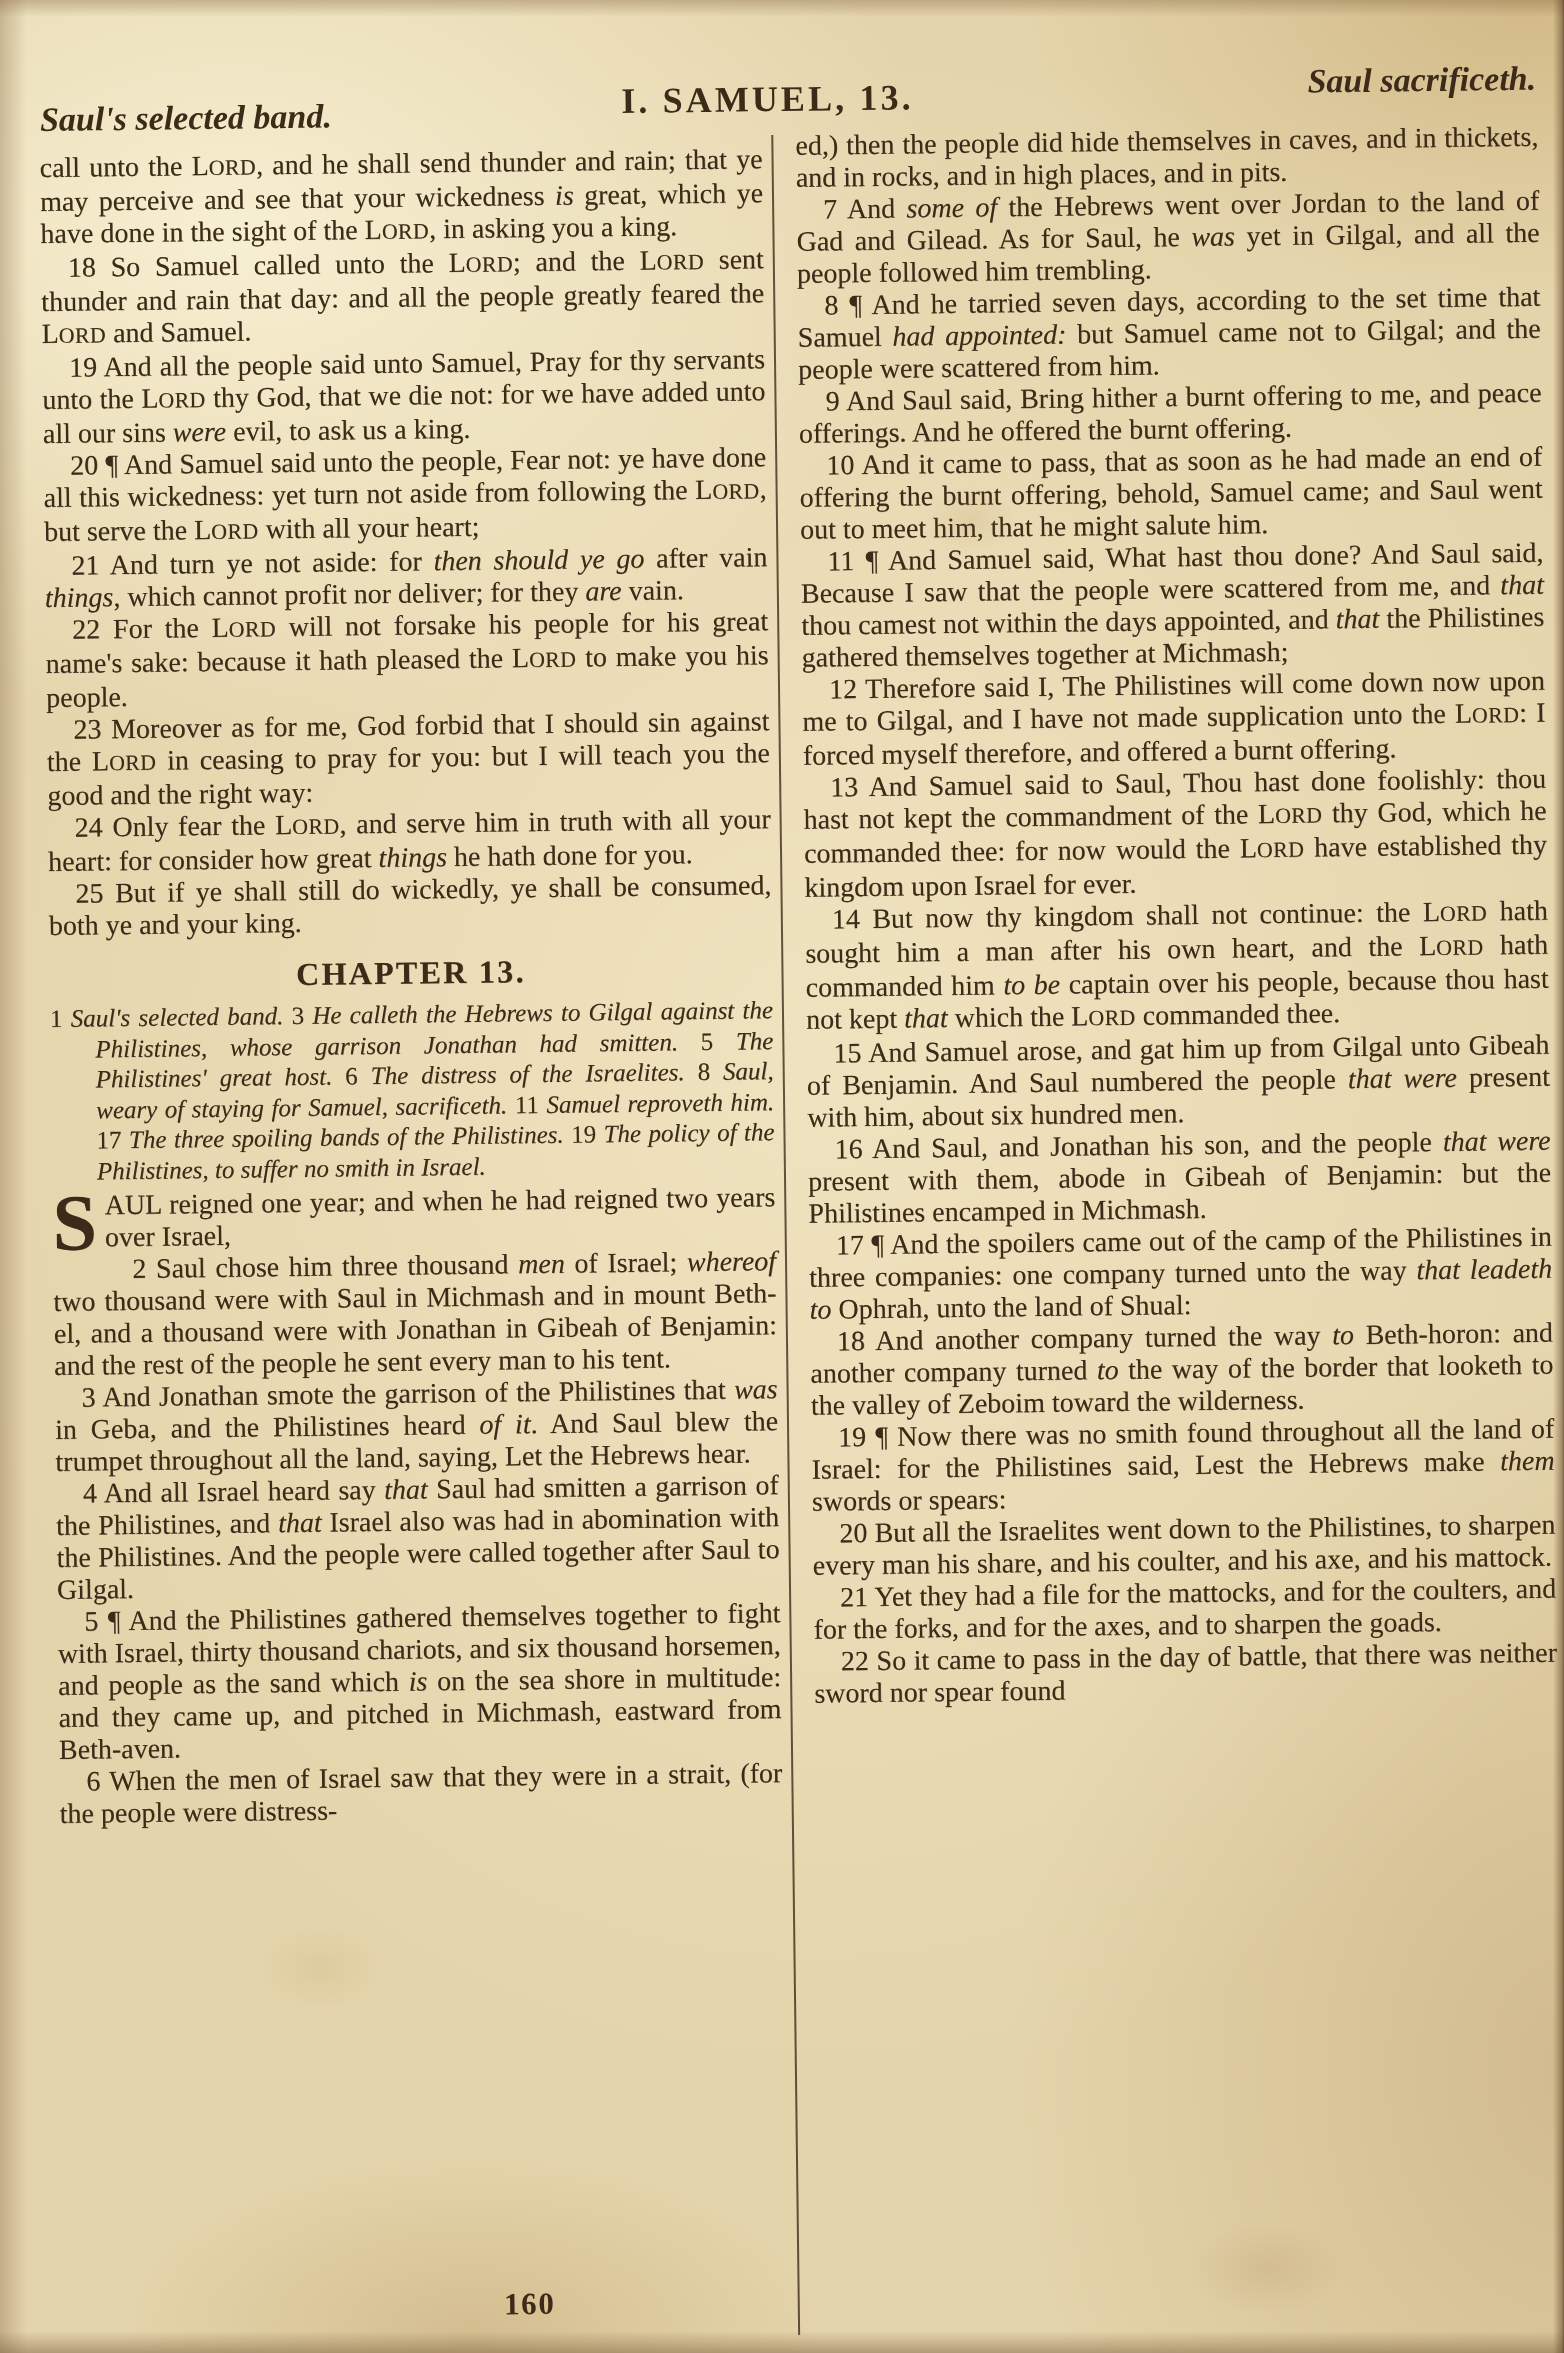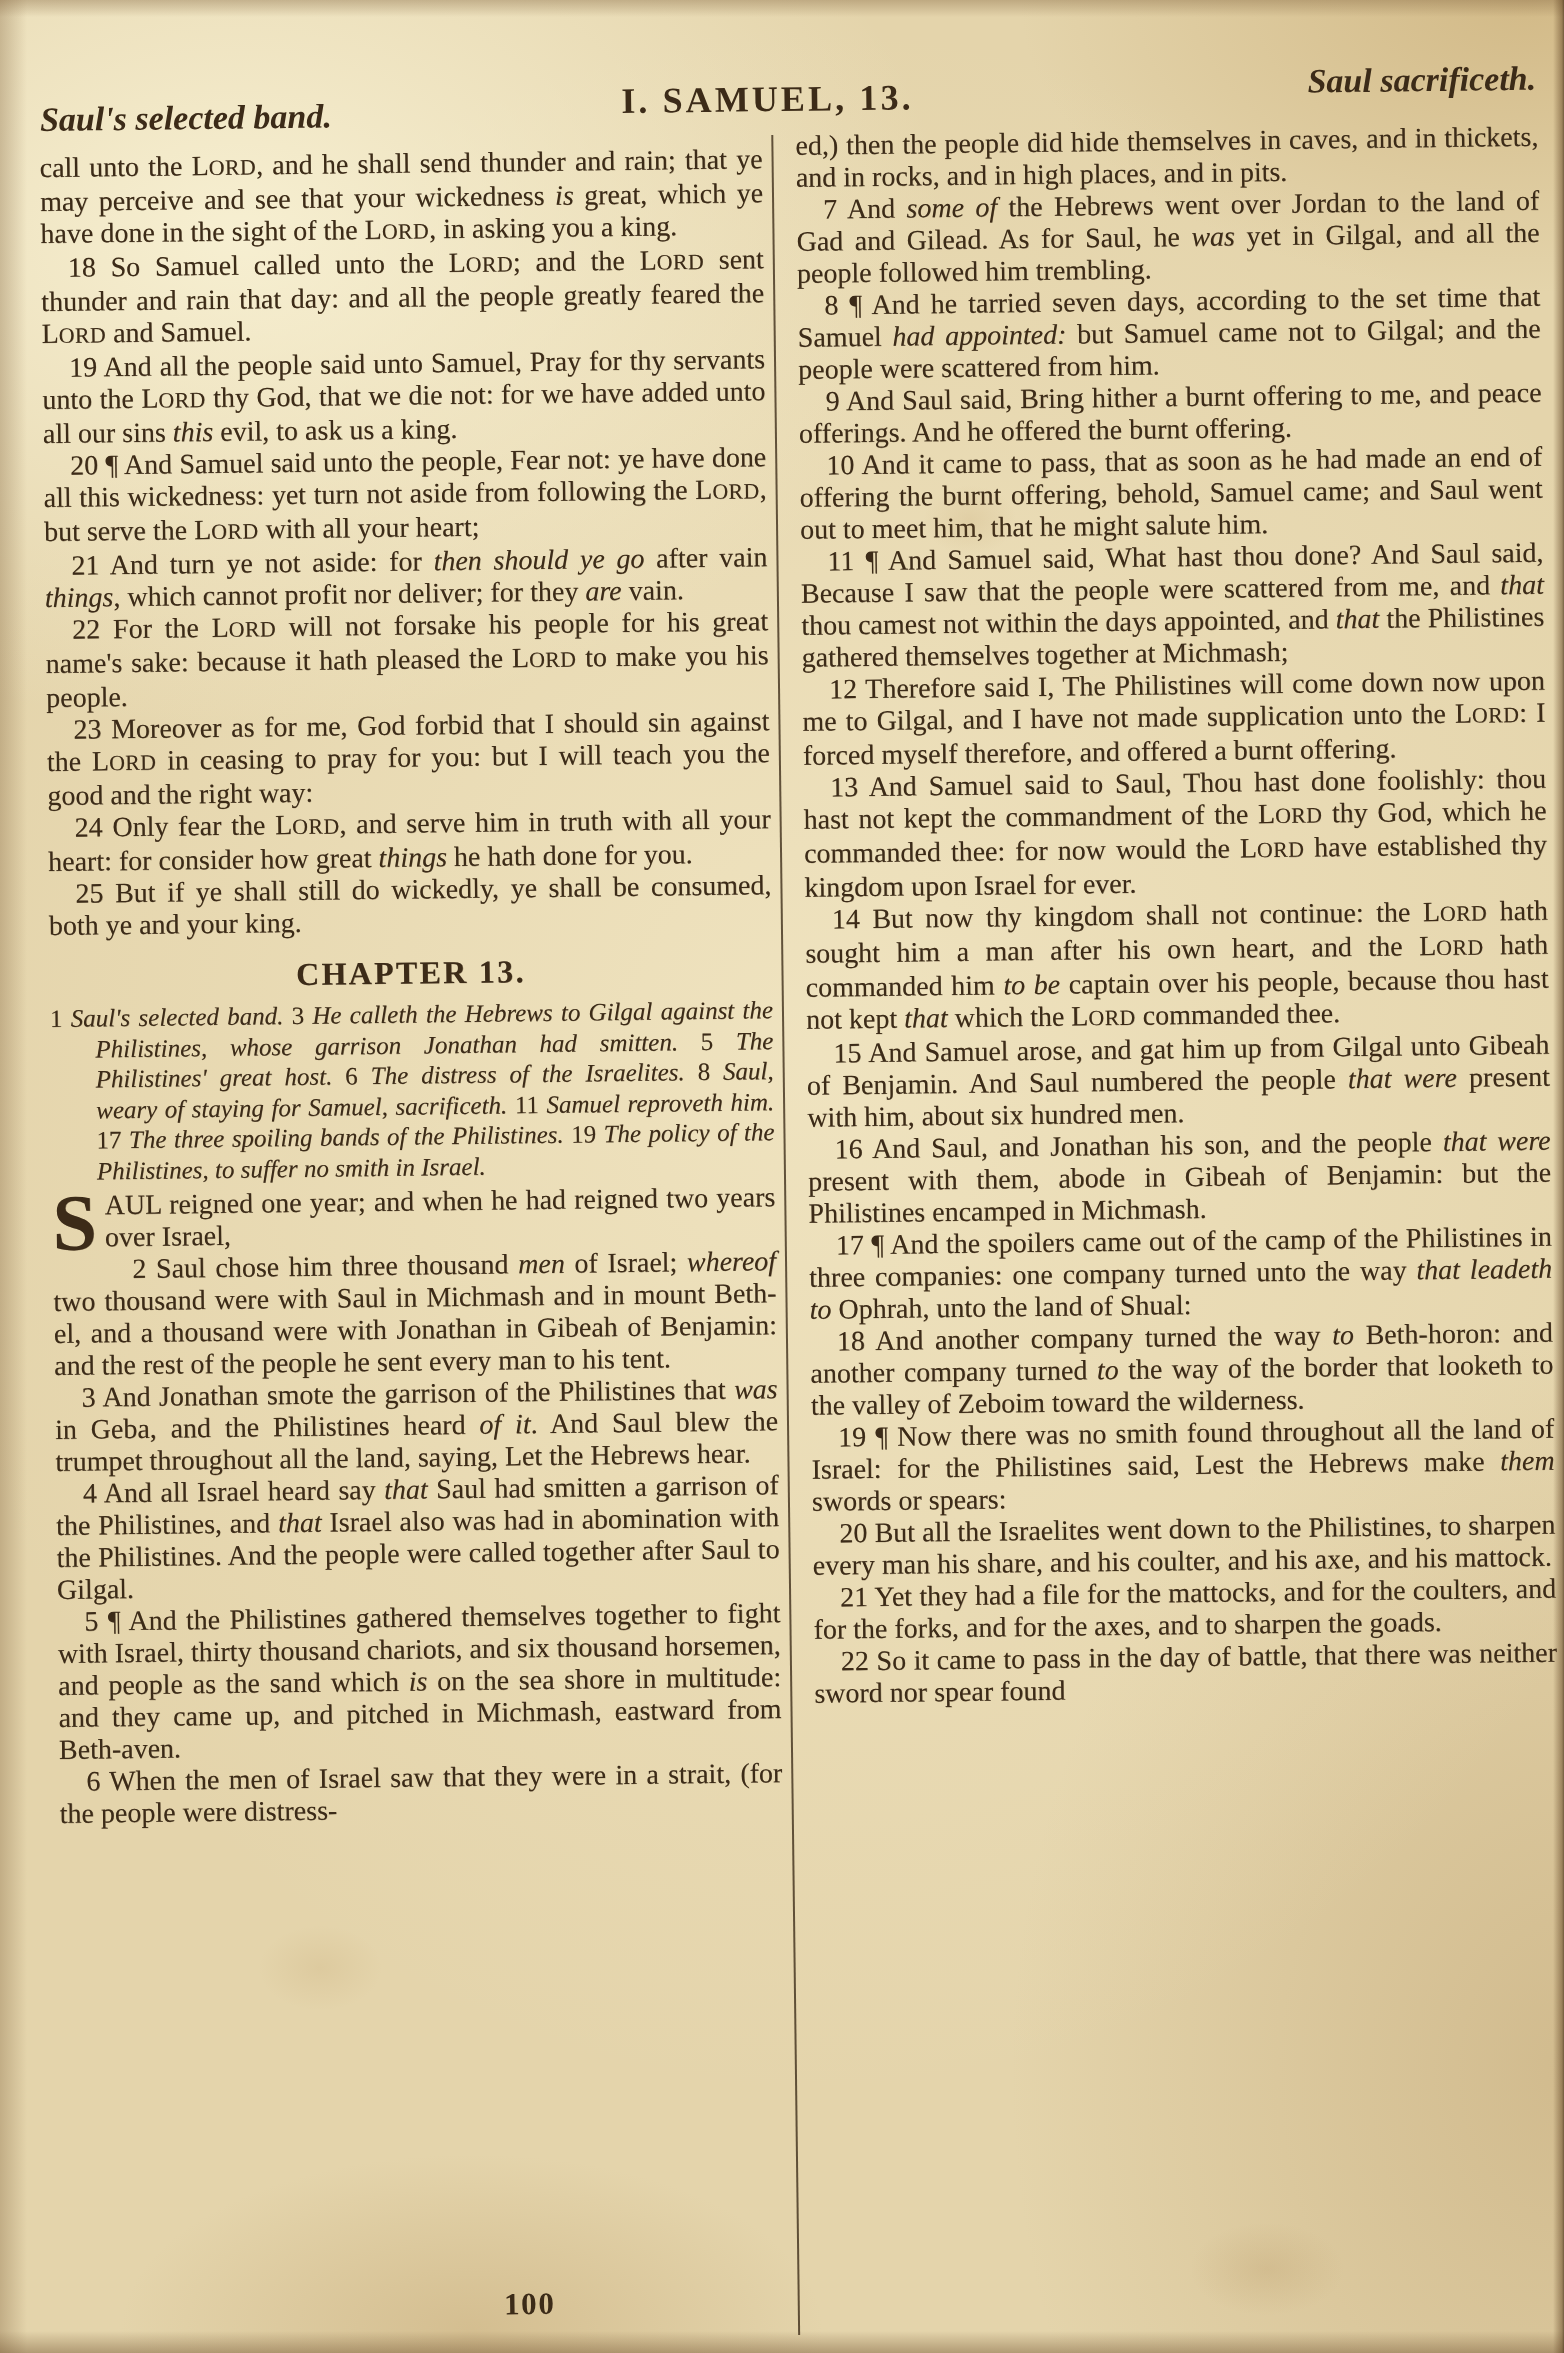--- a/index.html
+++ b/index.html
@@ -69,21 +69,21 @@
   <div class="tilt">
     <span class="hdr hdr-left">Saul's selected band.</span>
     <span class="hdr hdr-center">I. SAMUEL, 13.</span>
     <span class="hdr hdr-right">Saul sacrificeth.</span>
 
     <div class="rule"></div>
 
     <div class="col col-left">
         <p class="continuation">call unto the <span class="lord">L<span class="scs">ORD</span></span>, and he shall send thunder and rain; that ye may perceive and see that your wickedness <i>is</i> great, which ye have done in the sight of the <span class="lord">L<span class="scs">ORD</span></span>, in asking you a king.</p>
         <p class="verse">18 So Samuel called unto the <span class="lord">L<span class="scs">ORD</span></span>; and the <span class="lord">L<span class="scs">ORD</span></span> sent thunder and rain that day: and all the people greatly feared the <span class="lord">L<span class="scs">ORD</span></span> and Samuel.</p>
-        <p class="verse">19 And all the people said unto Samuel, Pray for thy servants unto the <span class="lord">L<span class="scs">ORD</span></span> thy God, that we die not: for we have added unto all our sins <i>this</i> evil, to ask us a king.</p>
+        <p class="verse">19 And all the people said unto Samuel, Pray for thy servants unto the <span class="lord">L<span class="scs">ORD</span></span> thy God, that we die not: for we have added unto all our sins <i>were</i> evil, to ask us a king.</p>
         <p class="verse">20 ¶ And Samuel said unto the people, Fear not: ye have done all this wickedness: yet turn not aside from following the <span class="lord">L<span class="scs">ORD</span></span>, but serve the <span class="lord">L<span class="scs">ORD</span></span> with all your heart;</p>
         <p class="verse">21 And turn ye not aside: for <i>then should ye go</i> after vain <i>things</i>, which cannot profit nor deliver; for they <i>are</i> vain.</p>
         <p class="verse">22 For the <span class="lord">L<span class="scs">ORD</span></span> will not forsake his people for his great name's sake: because it hath pleased the <span class="lord">L<span class="scs">ORD</span></span> to make you his people.</p>
         <p class="verse">23 Moreover as for me, God forbid that I should sin against the <span class="lord">L<span class="scs">ORD</span></span> in ceasing to pray for you: but I will teach you the good and the right way:</p>
         <p class="verse">24 Only fear the <span class="lord">L<span class="scs">ORD</span></span>, and serve him in truth with all your heart: for consider how great <i>things</i> he hath done for you.</p>
         <p class="verse">25 But if ye shall still do wickedly, ye shall be consumed, both ye and your king.</p>
         <p class="chapter-head">CHAPTER 13.</p>
         <p class="summary">1 <i>Saul's selected band.</i> 3 <i>He calleth the Hebrews to Gilgal against the Philistines, whose garrison Jonathan had smitten.</i> 5 <i>The Philistines' great host.</i> 6 <i>The distress of the Israelites.</i> 8 <i>Saul, weary of staying for Samuel, sacrificeth.</i> 11 <i>Samuel reproveth him.</i> 17 <i>The three spoiling bands of the Philistines.</i> 19 <i>The policy of the Philistines, to suffer no smith in Israel.</i></p>
         <p class="dropcap"><span class="dc">S</span>AUL reigned one year; and when he had reigned two years over Israel,</p>
         <p class="verse">2 Saul chose him three thousand <i>men</i> of Israel; <i>whereof</i> two thousand were with Saul in Michmash and in mount Beth-el, and a thousand were with Jonathan in Gibeah of Benjamin: and the rest of the people he sent every man to his tent.</p>
@@ -105,21 +105,21 @@
         <p class="verse">15 And Samuel arose, and gat him up from Gilgal unto Gibeah of Benjamin. And Saul numbered the people <i>that were</i> present with him, about six hundred men.</p>
         <p class="verse">16 And Saul, and Jonathan his son, and the people <i>that were</i> present with them, abode in Gibeah of Benjamin: but the Philistines encamped in Michmash.</p>
         <p class="verse">17 ¶ And the spoilers came out of the camp of the Philistines in three companies: one company turned unto the way <i>that leadeth to</i> Ophrah, unto the land of Shual:</p>
         <p class="verse">18 And another company turned the way <i>to</i> Beth-horon: and another company turned <i>to</i> the way of the border that looketh to the valley of Zeboim toward the wilderness.</p>
         <p class="verse">19 ¶ Now there was no smith found throughout all the land of Israel: for the Philistines said, Lest the Hebrews make <i>them</i> swords or spears:</p>
         <p class="verse">20 But all the Israelites went down to the Philistines, to sharpen every man his share, and his coulter, and his axe, and his mattock.</p>
         <p class="verse">21 Yet they had a file for the mattocks, and for the coulters, and for the forks, and for the axes, and to sharpen the goads.</p>
         <p class="verse">22 So it came to pass in the day of battle, that there was neither sword nor spear found</p>
       </div>
 
-    <div class="pagenum">100</div>
+    <div class="pagenum">160</div>
   </div>
 
   <div class="stain stain1"></div>
   <div class="stain stain2"></div>
   <div class="stain stain3"></div>
   <div class="edge edge-left"></div>
   <div class="edge edge-top"></div>
   <div class="edge edge-bottom"></div>
   <div class="edge edge-right"></div>
 </div>

